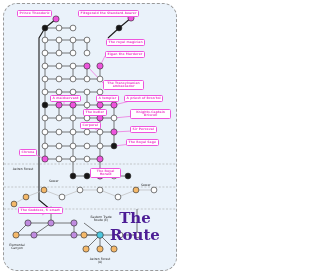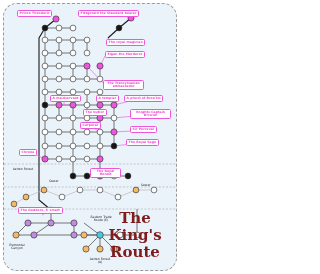--- a/index.html
+++ b/index.html
@@ -39,21 +39,21 @@
     font-size:3.1px;
     line-height:1.12;
     text-align:center;
     white-space:nowrap;
     z-index:6;
   }
   .plainlbl.wrap{white-space:normal;width:22px;}
   .title{
     position:absolute;
     left:92px;top:206px;width:78px;
-    color:#7f1d1d;
+    color:#4c1d95;
     font-family:"DejaVu Serif","Liberation Serif",serif;
     font-weight:bold;
     font-size:15px;
     line-height:1.12;
     text-align:center;
     z-index:7;
   }
 </style>
 </head>
 <body>
@@ -297,18 +297,17 @@
 
     <div class="plainlbl wrap" style="left:8px;top:164px;">Aelren Forest</div>
     <div class="plainlbl" style="left:45px;top:176px;">Sewer</div>
     <div class="plainlbl" style="left:137px;top:180px;">Sewer</div>
     <div class="plainlbl wrap" style="left:2px;top:240px;">Elemental Canyon</div>
     <div class="plainlbl wrap" style="left:86px;top:212px;">Eastern Trade Route (E)</div>
     <div class="plainlbl wrap" style="left:85px;top:254px;">Aelren Forest (A)</div>
 
     <div class="title">
       <div>The</div>
-      <div>King's</div>
       <div>Route</div>
     </div>
 
   </div>
 </div>
 
 </body></html>

